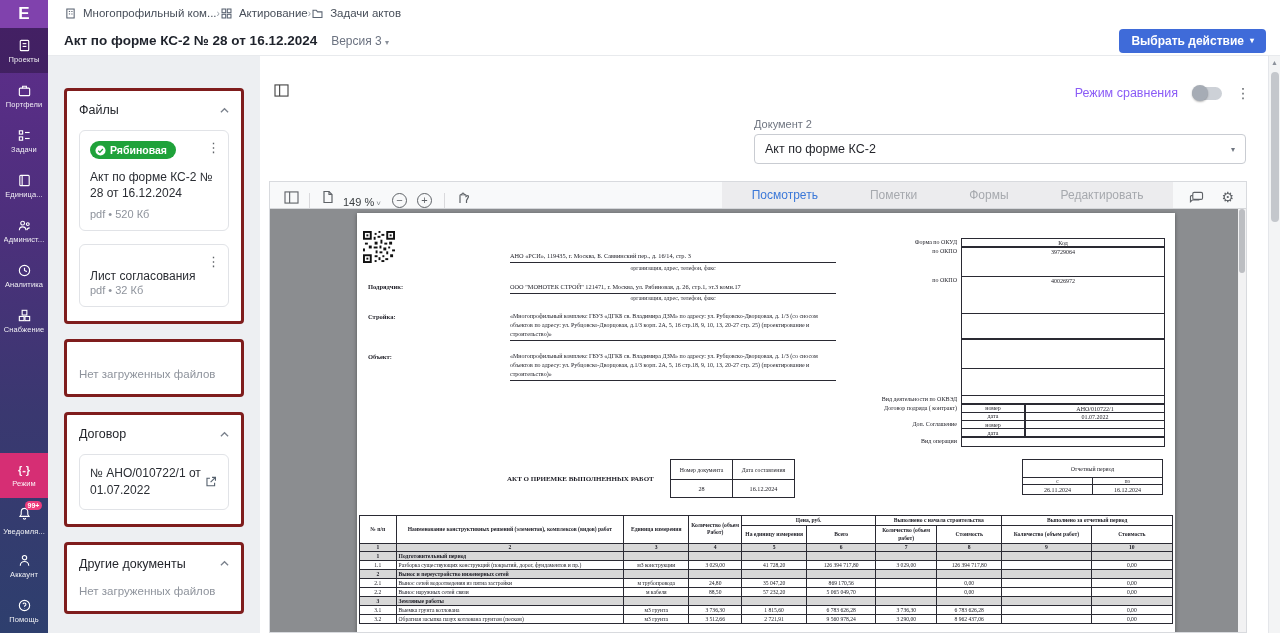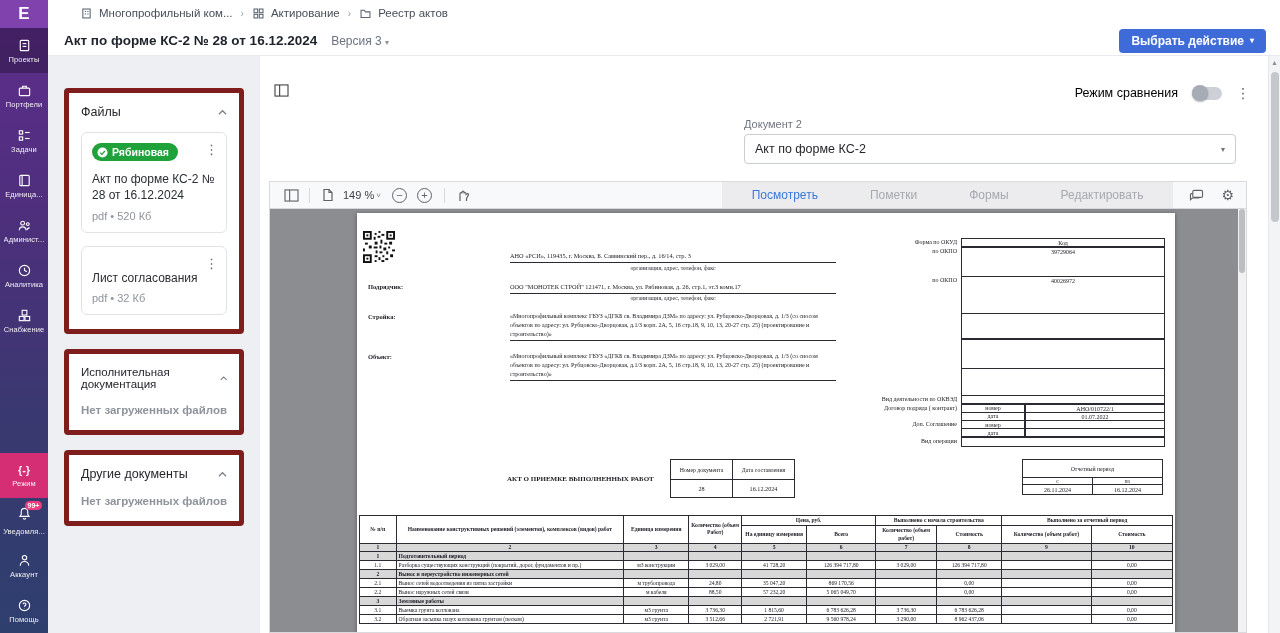--- a/index.html
+++ b/index.html
@@ -19,78 +19,78 @@
   .nav-item.accent { background:#d62e74; }
   .nav-item svg { width:15px; height:15px; stroke:#fff; fill:none; stroke-width:1.2; }
   .mode-glyph { font-size:11px; font-weight:bold; line-height:13px; }
   .side-spacer { flex:1; }
   .bell-wrap { position:relative; }
   .nav-badge { position:absolute; top:-5px; left:8px; background:#ee3d7d; color:#fff; font-size:7px;
     border-radius:6px; padding:1px 3px; font-weight:bold; }
 
   
   .main { flex:1; display:flex; flex-direction:column; min-width:0; }
-  .topbar { height:26px; background:#fff; display:flex; align-items:center; padding-left:32px; gap:8px; }
+  .topbar { height:26px; background:#fff; display:flex; align-items:center; padding-left:16px; }
   .crumb { display:flex; align-items:center; gap:6px; font-size:11.5px; color:#474e59; cursor:pointer; }
   .crumb svg { width:13px; height:13px; stroke:#5b6472; fill:none; stroke-width:1.3; }
   .crumb-sep { color:#9aa0a8; font-size:10px; }
   .titlebar { height:30px; background:#fff; display:flex; align-items:center; padding:0 14px 0 16px;
     border-bottom:1px solid #e8eaed; }
   .page-title { font-size:13.5px; font-weight:bold; color:#1e222b; }
   .version { font-size:12px; color:#6b7280; margin-left:14px; cursor:pointer; }
   .version .car { font-size:8px; color:#8b919b; }
   .action-btn { margin-left:auto; background:#3f6bd9; color:#fff; border:none; border-radius:4px;
     height:24px; padding:0 12px; font-size:12px; font-family:inherit; cursor:pointer; display:flex;
     align-items:center; gap:6px; font-weight:bold; }
   .action-btn .car { font-size:8px; }
 
   .body { flex:1; display:flex; background:#edeff2; position:relative; overflow:hidden; }
 
   
   .left-col { width:204px; flex:0 0 204px; padding:32px 4px 0 16px; }
-  .card { background:#fff; border:5px solid #7f1d1d; border-radius:4px; padding:12px 12px 14px 12px;
+  .card { background:#fff; border:3px solid #7f1d1d; border-radius:4px; padding:12px 12px 14px 12px;
     width:180px; margin-bottom:15px; }
   .card-head { display:flex; align-items:center; justify-content:space-between; }
   .card-title { font-size:12.5px; color:#24262c; }
   .chev-up { width:9px; height:9px; }
   .chev-up polyline { fill:none; stroke:#7a818c; stroke-width:1.4; }
   .file-card { border:1px solid #e1e3e7; border-radius:6px; padding:10px; margin-top:13px; position:relative; }
   .badge-signed { display:inline-flex; align-items:center; gap:4px; background:#1fa23a; color:#fff;
     font-size:10.5px; font-weight:bold; border-radius:11px; padding:3px 9px 3px 5px; }
   .badge-signed svg { width:11px; height:11px; }
   .kebab { position:absolute; right:8px; top:10px; color:#5f6368; font-size:13px; cursor:pointer; line-height:1; }
   .file-name { font-size:12px; color:#2a2d33; margin-top:9px; line-height:1.35; }
   .file-meta { font-size:11px; color:#8e939c; margin-top:7px; }
-  .empty-text { font-size:11.5px; color:#8e939c; margin-top:14px;font-weight:bold; }
+  .empty-text { font-size:11.5px; color:#8e939c; margin-top:14px; }
   .contract-card { border:1px solid #e1e3e7; border-radius:6px; padding:10px; margin-top:13px;
     display:flex; align-items:center; justify-content:space-between; cursor:pointer; }
   .contract-num { font-size:12px; color:#2a2d33; line-height:1.4; width:118px; }
   .ext-icon { width:14px; height:14px; stroke:#55606d; fill:none; stroke-width:1.3; }
 
   
   .right-panel { flex:1; background:#fff; margin-left:8px; position:relative; min-width:0; }
   .panel-toggle { position:absolute; left:14px; top:28px; width:15px; height:13px; cursor:pointer; }
   .panel-toggle rect,.panel-toggle line { stroke:#444; fill:none; stroke-width:1.2; }
   .compare-row { position:absolute; right:30px; top:30px; display:flex; align-items:center; gap:14px; }
-  .compare-label { font-size:12.5px; color:#000000; }
+  .compare-label { font-size:12.5px; color:#8b5cf6; }
   .toggle { width:30px; height:13px; background:#cdd1d7; border-radius:7px; position:relative; cursor:pointer; }
   .toggle .knob { position:absolute; left:0px; top:-1.5px; width:16px; height:16px; border-radius:50%;
     background:#a6acb5; box-shadow:0 1px 2px rgba(0,0,0,.3); }
   .kebab2 { color:#5f6368; font-size:14px; cursor:pointer; line-height:1; }
-  .doc2 { position:absolute; right:44px; top:62px; width:492px; }
+  .doc2 { position:absolute; right:34px; top:62px; width:492px; }
   .doc2-label { font-size:11px; color:#6f7580; margin-bottom:4px; }
   .doc2-select { height:30px; border:1px solid #c9ccd2; border-radius:4px; display:flex; align-items:center;
     justify-content:space-between; padding:0 10px; font-size:12.5px; color:#24262c; cursor:pointer; background:#fff; }
   .doc2-select .car { font-size:8px; color:#6f7580; }
 
   
   .viewer { position:absolute; left:9px; right:33px; top:125px; bottom:0;
     border:1px solid #d8dade; display:flex; flex-direction:column; }
   .vtoolbar { height:27px; flex:0 0 27px; background:#f8f9fa; border-bottom:1px solid #d5d7da;
-    display:flex; align-items:center; padding-left:10px; }
+    display:flex; align-items:flex-end; padding-left:10px; }
   .vt-icon { display:flex; align-items:center; justify-content:center; width:22px; height:22px; cursor:pointer; }
   .vt-icon svg { stroke:#5f6368; fill:none; stroke-width:1.2; }
   .vt-div { width:1px; height:15px; background:#d9d9dc; margin:0 7px; }
   .zoom-level { font-size:11px; color:#3c4043; margin:0 2px 0 4px; cursor:pointer; }
   .zoom-car { font-size:8px; color:#80868b; margin-right:6px; }
   .circ-btn { width:15px; height:15px; border:1.2px solid #5f6368; border-radius:50%; color:#5f6368;
     display:flex; align-items:center; justify-content:center; font-size:11px; line-height:1;
     margin:0 5px; cursor:pointer; }
   .vtabs { margin-left:auto; height:100%; background:#ececee; display:flex; align-items:center;
     padding:0 30px; gap:52px; }
@@ -268,21 +268,21 @@
             <rect x="2.5" y="9" width="4.5" height="4.5"></rect>
             <rect x="9" y="9" width="4.5" height="4.5"></rect>
           </svg>
         <span>Актирование</span>
       </span>
       <span class="crumb-sep">›</span>
       <span class="crumb">
         <svg viewBox="0 0 16 16">
             <path d="M2.5 4 h4 l1.5 2 h5.5 v7 h-11 z"></path>
           </svg>
-        <span>Реестр актов</span>
+        <span>Задачи актов</span>
       </span>
     </div>
 
     <div class="titlebar">
       <span class="page-title">Акт по форме КС-2 № 28 от 16.12.2024</span>
       <span class="version"><span>Версия 3</span> <span class="car">▾</span></span>
       <button class="action-btn">
           <span>Выбрать действие</span>
           <span class="car">▾</span>
         </button>
@@ -307,34 +307,44 @@
                 </svg>
               <span>Рябиновая</span>
             </span>
             <span class="kebab">⋮</span>
             <div class="file-name">Акт по форме КС-2 № 28 от 16.12.2024</div>
             <div class="file-meta">pdf • 520 Кб</div>
           </div>
           <div class="file-card">
             <span class="kebab">⋮</span>
             <div class="file-name" style="margin-top:13px">Лист согласования</div>
-            <div class="file-meta" style="margin-top:6px">pdf • 32 Кб</div>
-          </div>
+            <div class="file-meta" style="margin-top:0">pdf • 32 Кб</div>
+          </div>
+        </div>
+
+        <div class="card">
+          <div class="empty-text">Нет загруженных файлов</div>
         </div>
 
         <div class="card">
           <div class="card-head">
-            <span class="card-title" style="font-size:11.5px">Исполнительная документация</span>
+            <span class="card-title">Договор</span>
             <svg class="chev-up" viewBox="0 0 10 6">
                 <polyline points="1,5 5,1 9,5"></polyline>
               </svg>
           </div>
-          <div class="empty-text">Нет загруженных файлов</div>
+          <div class="contract-card">
+            <span class="contract-num">№ АНО/010722/1 от 01.07.2022</span>
+            <svg class="ext-icon" viewBox="0 0 16 16">
+                <path d="M7 3.5 H3.5 v9 h9 V9"></path>
+                <path d="M9.5 2.5 h4 v4"></path>
+                <line x1="13.2" y1="2.8" x2="7.8" y2="8.2"></line>
+              </svg>
+          </div>
         </div>
-
 
         <div class="card">
           <div class="card-head">
             <span class="card-title">Другие документы</span>
             <svg class="chev-up" viewBox="0 0 10 6">
                 <polyline points="1,5 5,1 9,5"></polyline>
               </svg>
           </div>
           <div class="empty-text">Нет загруженных файлов</div>
         </div>

